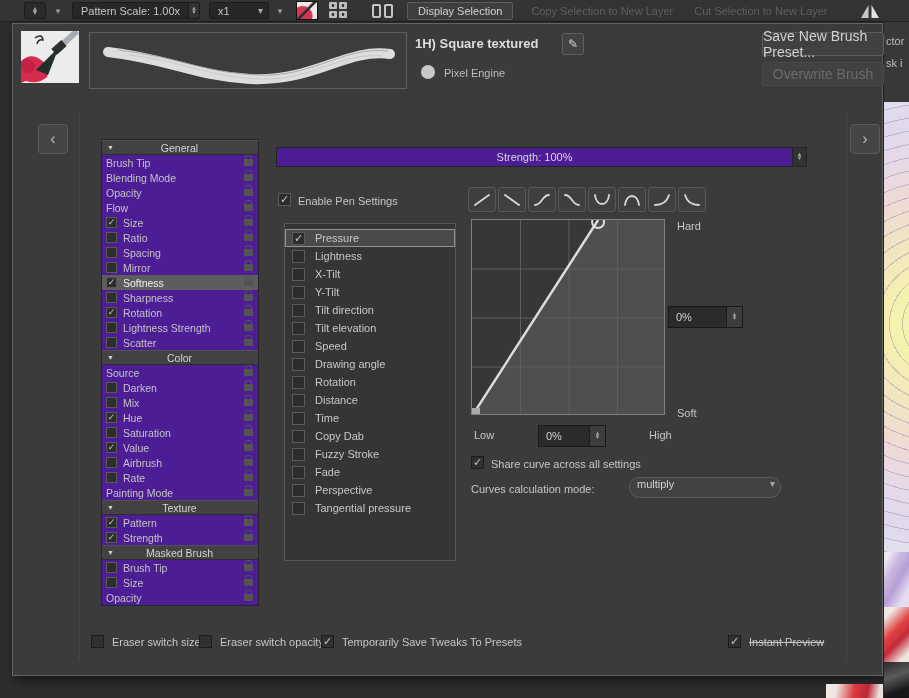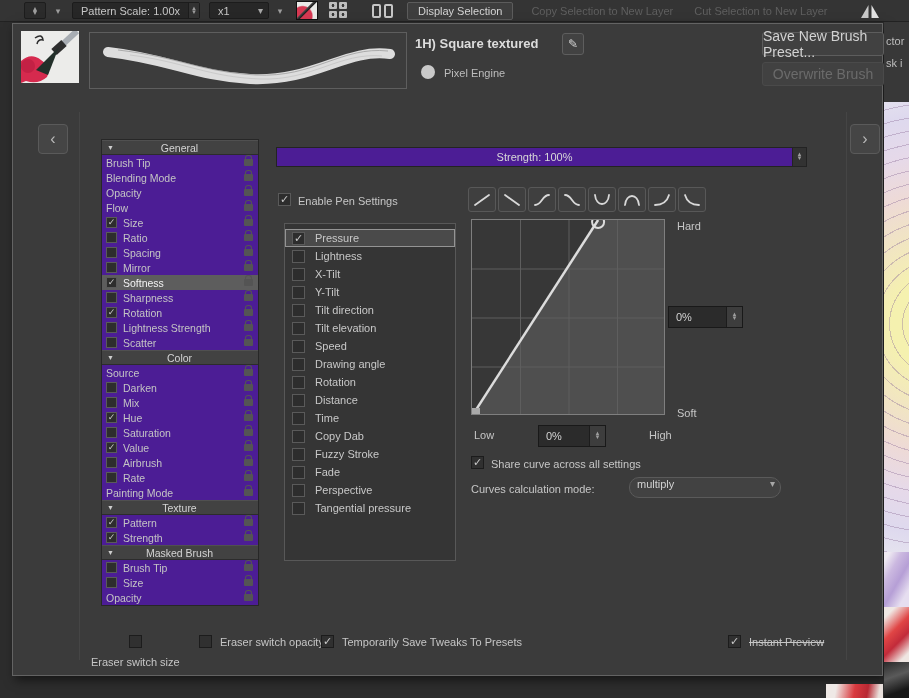--- a/index.html
+++ b/index.html
@@ -489,21 +489,21 @@
     <span>✓</span>
   </span>
   <span class="ck-label abs" style="left:478px;top:434px">Share curve across all settings</span>
 
   <span class="ck-label abs" style="left:458px;top:459px">Curves calculation mode:</span>
   <div class="combo" style="left:616px;top:453px;width:152px">
     <span>multiply</span>
     <span class="combo-caret">▾</span>
   </div>
 
-  <div class="abs ck-group" style="left: 78px; top: 611px; display: flex; align-items: center; gap: 8px; flex-direction: column;">
+  <div class="abs ck-group" style="left: 78px; top: 611px; display: flex; align-items: center; gap: 8px;">
       <span class="cb md dark "></span>
       <span class="ck-label ">Eraser switch size</span>
     </div>
   <div class="abs ck-group" style="left: 186px; top: 611px; display: flex; align-items: center; gap: 8px;">
       <span class="cb md dark "></span>
       <span class="ck-label ">Eraser switch opacity</span>
     </div>
   <div class="abs ck-group" style="left: 308px; top: 611px; display: flex; align-items: center; gap: 8px;">
       <span class="cb md dark on">✓</span>
       <span class="ck-label ">Temporarily Save Tweaks To Presets</span>

